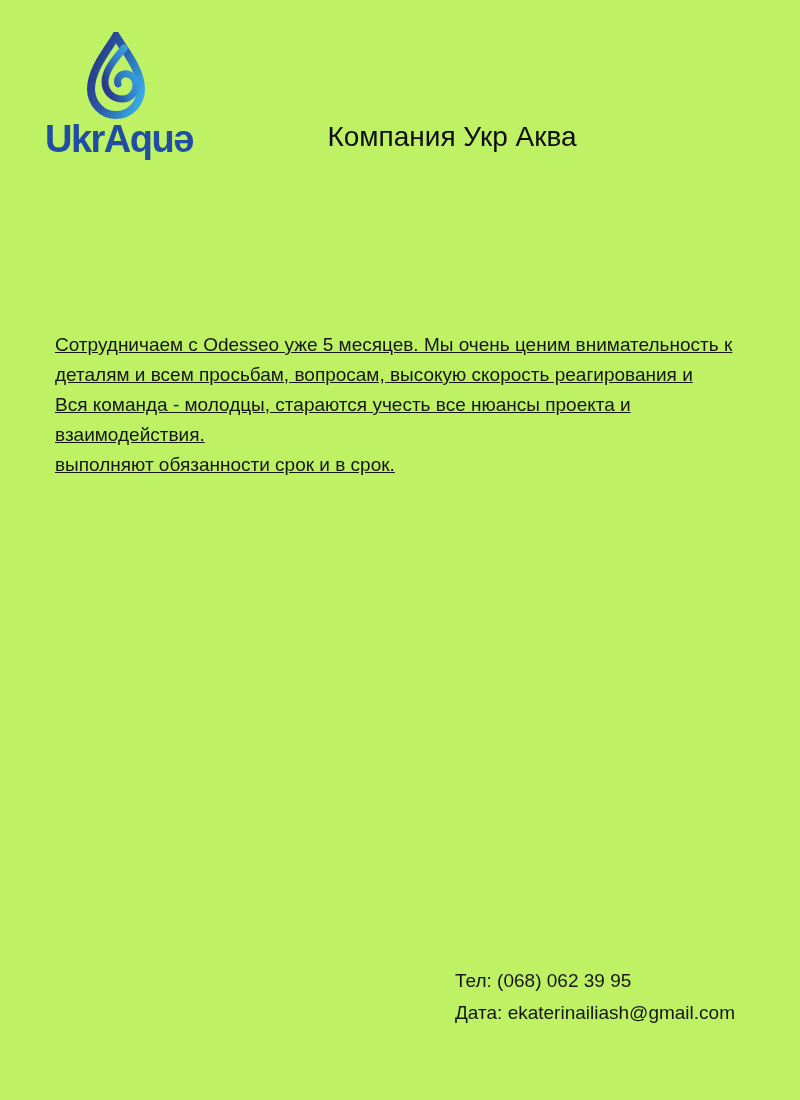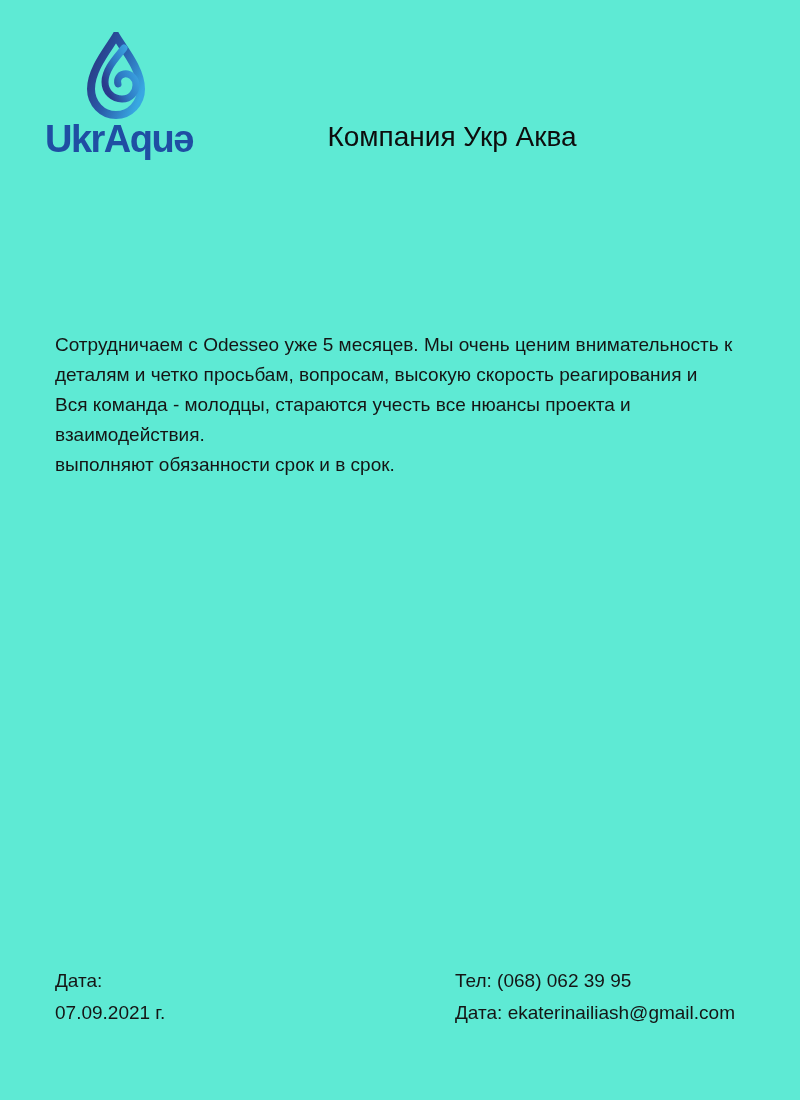--- a/index.html
+++ b/index.html
@@ -4,21 +4,21 @@
 <style>
   html, body {
     margin: 0;
     padding: 0;
     background: #ffffff;
   }
   .page {
     position: relative;
     width: 800px;
     height: 1100px;
-    background: #5eead4;
+    background: #bef264;
     font-family: "Liberation Sans", "DejaVu Sans", sans-serif;
     color: #141414;
     overflow: hidden;
   }
 
   
   .logo {
     position: absolute;
     left: 45px;
     top: 28px;
@@ -62,20 +62,21 @@
 
   
   .body-text {
     position: absolute;
     left: 55px;
     top: 330px;
     width: 710px;
     font-size: 19px;
     line-height: 30px;
     color: #151515;
+    text-decoration: underline;
   }
   .text-line {
     min-height: 30px;
     white-space: pre-wrap;
   }
 
   
   .footer-left {
     position: absolute;
     left: 55px;
@@ -119,29 +120,25 @@
       <path d="M33 4 C 26 16 8 37 8 57 C 8 71.4 19.2 83 33 83 C 46.8 83 58 71.4 58 57 C 58 37 40 16 33 4 Z" fill="none" stroke="url(#gradOuter)" stroke-width="8" stroke-linejoin="miter"></path>
       <path d="M41 16 C 34 25 22 37 22 50 C 22 60 30 67 39 67 C 48 67 53 60 53 53 C 53 46 47 41 41 42 C 36 43 33.5 47.5 35 52" fill="none" stroke="url(#gradInner)" stroke-width="7" stroke-linecap="round"></path>
     </svg>
     <div class="logo-wordmark">UkrAquə</div>
   </div>
 
   <div class="doc-title">Компания Укр Аква</div>
 
   <div class="body-text">
     <div class="text-line">Сотрудничаем с Odesseo уже 5 месяцев. Мы очень ценим внимательность к</div>
-    <div class="text-line">деталям и четко просьбам, вопросам, высокую скорость реагирования и</div>
+    <div class="text-line">деталям и всем просьбам, вопросам, высокую скорость реагирования и</div>
     <div class="text-line">Вся команда - молодцы, стараются учесть все нюансы проекта и</div>
     <div class="text-line">взаимодействия.</div>
     <div class="text-line">выполняют обязанности срок и в срок.</div>
     <div class="text-line"></div>
   </div>
 
-  <div class="footer-left">
-    <div class="footer-line">Дата:</div>
-    <div class="footer-line">07.09.2021 г.</div>
-  </div>
   <div class="footer-right">
     <div class="footer-line">Тел: (068) 062 39 95</div>
     <div class="footer-line">Дата: ekaterinailiash@gmail.com</div>
   </div>
 
 </div>
 
 </body></html>

